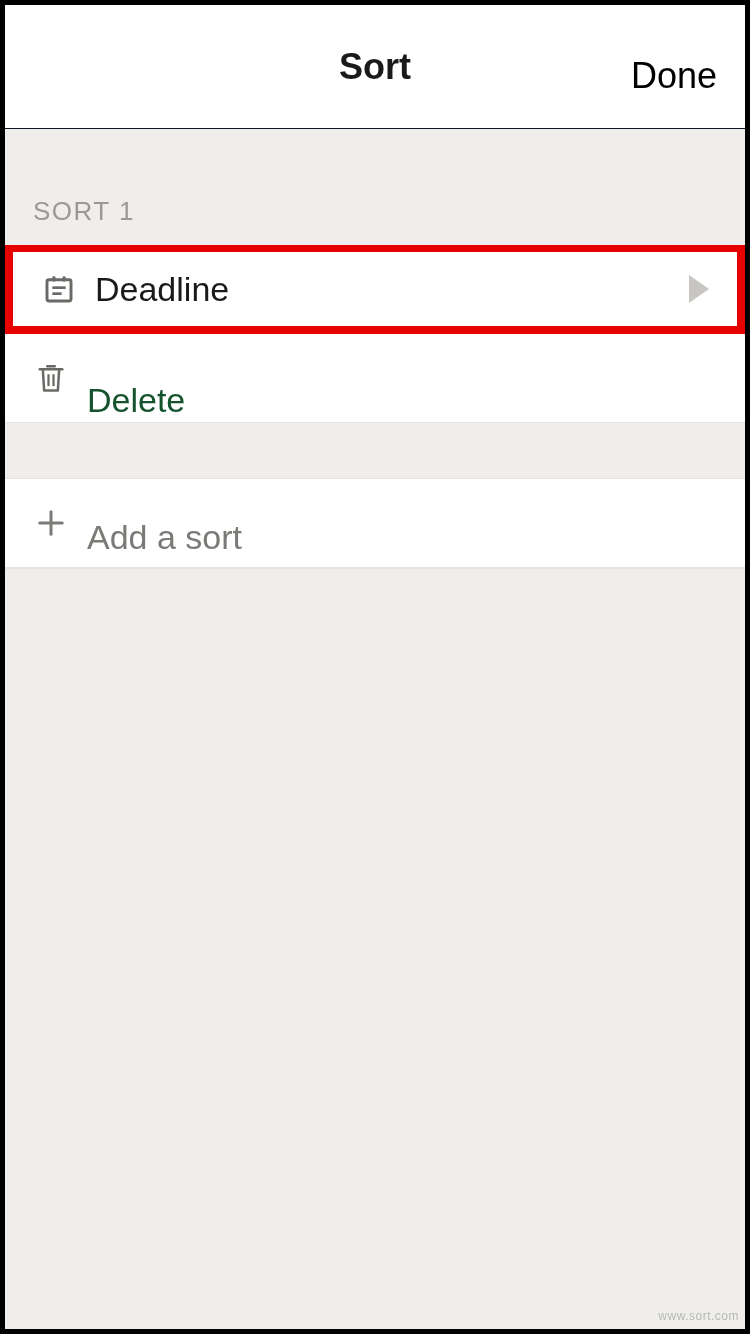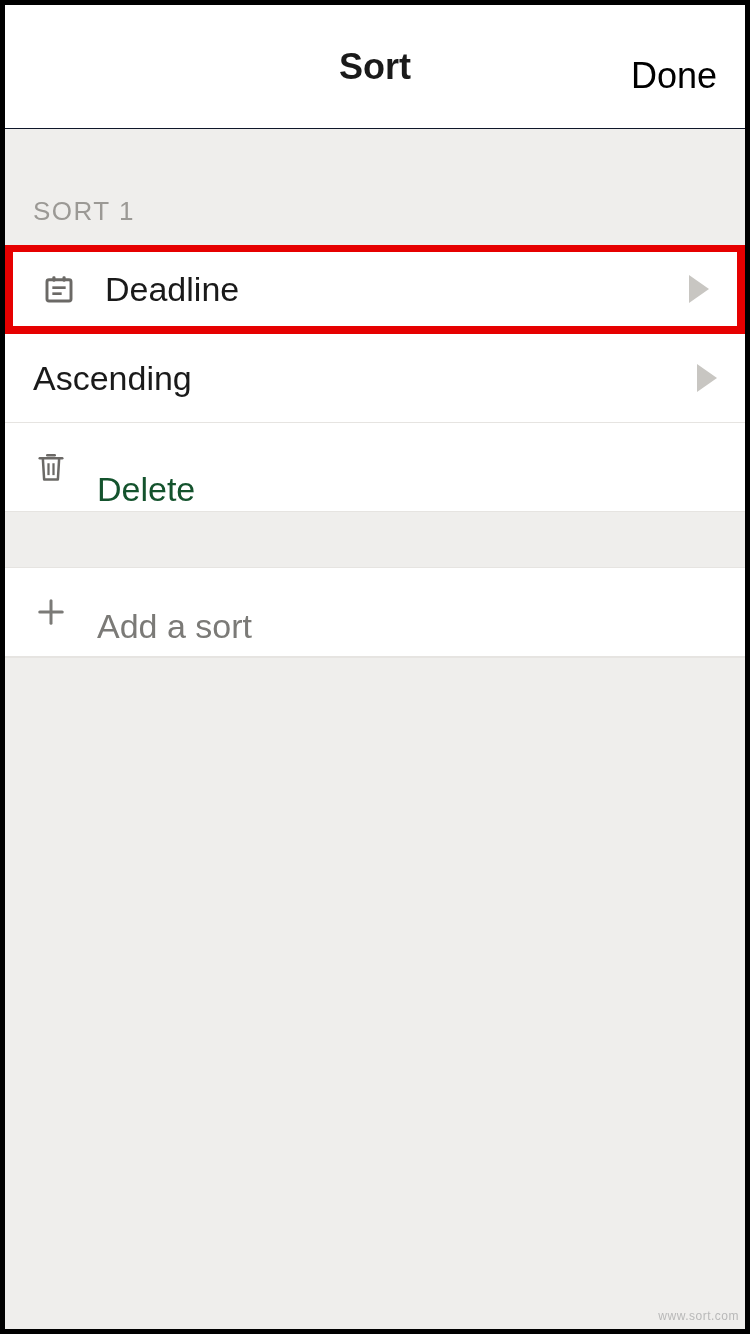--- a/index.html
+++ b/index.html
@@ -42,21 +42,20 @@
     .row {
       height: 90px;
       background: #ffffff;
       border-top: 1px solid #e6e4e1;
       border-bottom: 1px solid #e6e4e1;
       display: flex;
       align-items: center;
       padding: 0 28px;
       position: relative;
       margin-top: -1px;
-      gap: 10px;
     }
     .row + .row { border-top: 1px solid #e6e4e1; }
 
     .highlight-box {
       border: 8px solid #e60000;
       position: relative;
       z-index: 2;
     }
     .highlight-box .row {
       border: none;
@@ -121,24 +120,20 @@
           <rect x="14.6" y="2.5" width="2.4" height="4" rx="1" fill="#6b6966"></rect>
           <line x1="7" y1="11" x2="17" y2="11" stroke="#6b6966" stroke-width="2"></line>
           <line x1="7" y1="15.5" x2="14" y2="15.5" stroke="#6b6966" stroke-width="2"></line>
         </svg>
       </div>
       <div class="row-label">Deadline</div>
       <div class="chevron"></div>
     </div>
   </div>
 
-  <div class="row">
-    <div class="row-label">Ascending</div>
-    <div class="chevron"></div>
-  </div>
 
   <div class="row">
     <div class="row-icon">
       <svg width="30" height="34" viewBox="0 0 24 26" fill="none">
         <path d="M3 6h18" stroke="#6b6966" stroke-width="2" stroke-linecap="round"></path>
         <path d="M9 3.5h6" stroke="#6b6966" stroke-width="2" stroke-linecap="round"></path>
         <path d="M5.5 6.5 L6.5 23 h11 L18.5 6.5" stroke="#6b6966" stroke-width="2" stroke-linejoin="round" fill="none"></path>
         <line x1="10" y1="10" x2="10" y2="19.5" stroke="#6b6966" stroke-width="1.8"></line>
         <line x1="14" y1="10" x2="14" y2="19.5" stroke="#6b6966" stroke-width="1.8"></line>
       </svg>

